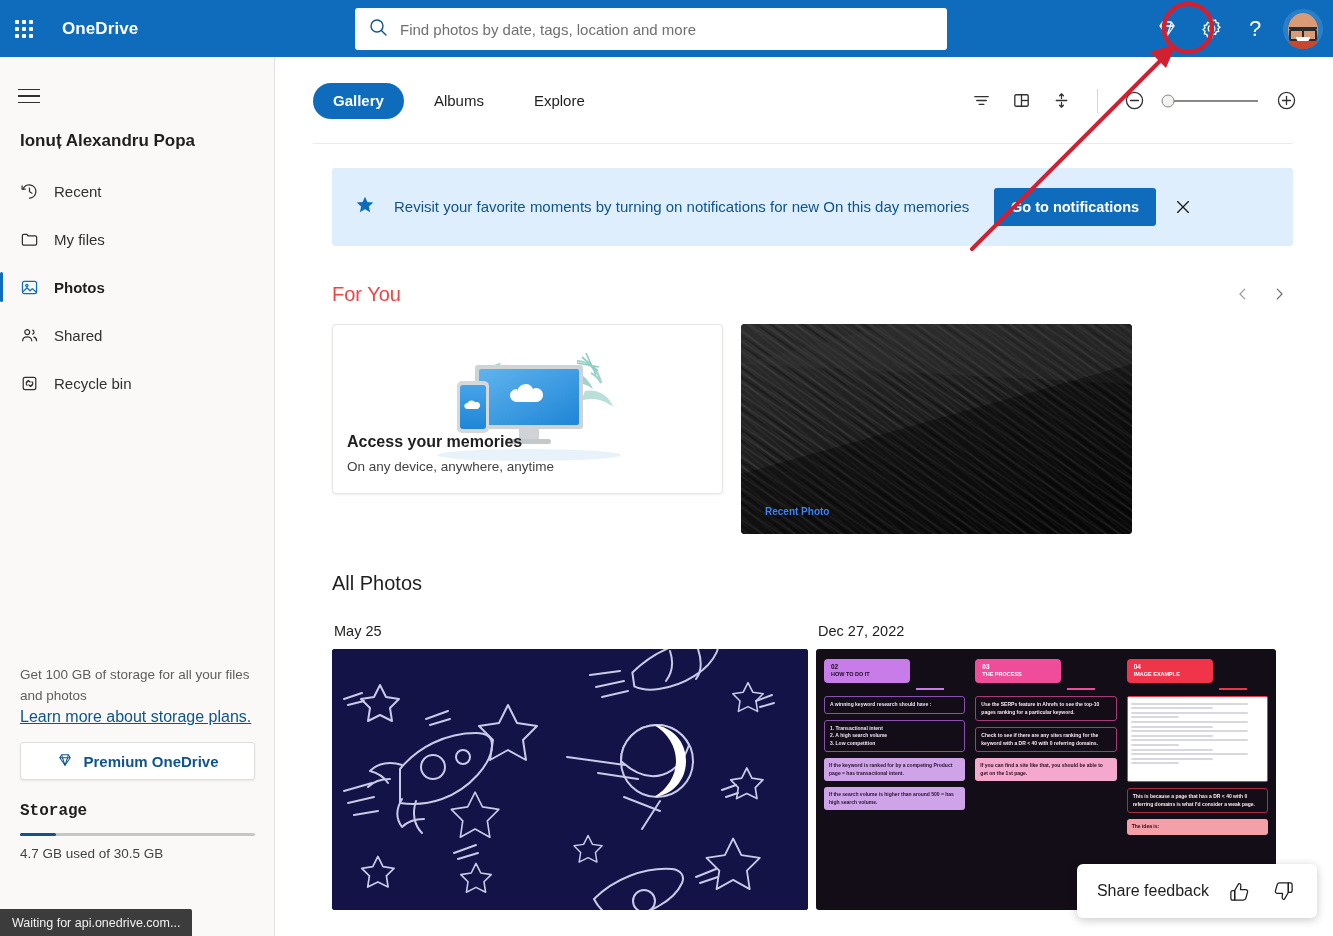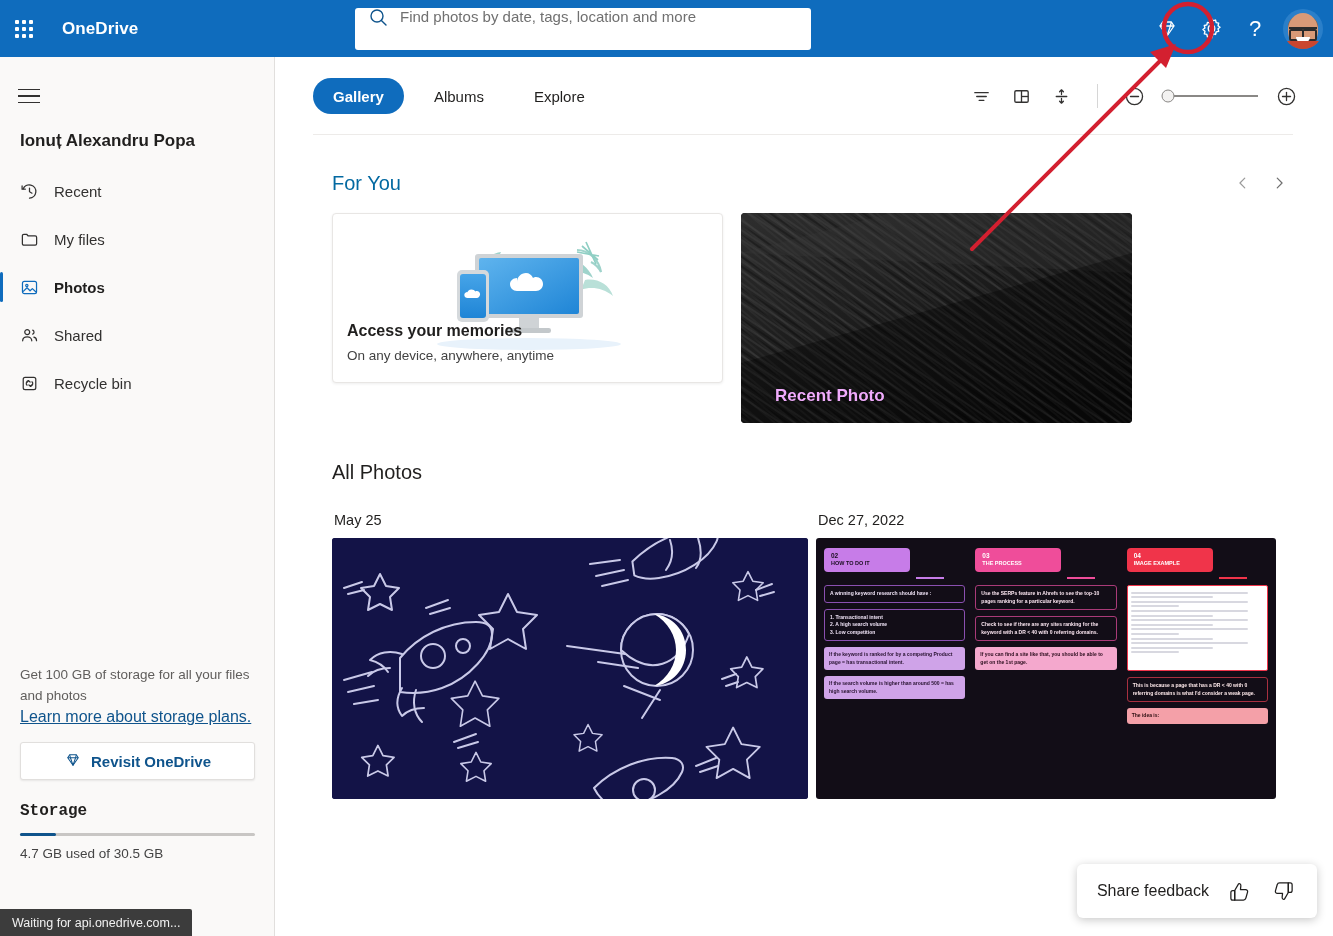--- a/index.html
+++ b/index.html
@@ -27,23 +27,23 @@
     display: grid; grid-template-columns: repeat(3, 4px);
     grid-template-rows: repeat(3, 4px); gap: 3px;
   }
   .waffle-grid i { width: 4px; height: 4px; background: #fff; border-radius: 1px; display: block; }
   .brand {
     color: #fff; font-size: 17px; font-weight: bold;
     margin-left: 14px; letter-spacing: .1px; cursor: pointer;
   }
   .searchbar {
     position: absolute; left: 355px; top: 8px;
-    width: 456px; height: 42px;
+    width: 592px; height: 42px;
     background: #fff; border-radius: 3px;
-    display: flex; align-items: flex-start; padding: 0 14px;
+    display: flex; align-items: center; padding: 0 14px;
   }
   .searchbar .mag { flex: 0 0 auto; margin-right: 12px; }
   .searchbar input {
     border: none; outline: none; flex: 1;
     font-family: "Liberation Sans", sans-serif;
     font-size: 15px; color: #242424; background: transparent;
   }
   .searchbar input::placeholder { color: #707070; }
 
   .hdr-right {
@@ -113,21 +113,21 @@
   }
   .storage-title { margin-top: 22px; font-size: 16px; font-weight: bold; color: #201f1e; font-family: Liberation Mono, monospace; }
   .storage-bar { margin-top: 13px; height: 3px; background: #c8c6c4; border-radius: 2px; position: relative; }
   .storage-bar i { position: absolute; left: 0; top: 0; height: 3px; width: 15.4%; background: #0f548c; border-radius: 2px; display: block; }
   .storage-used { margin-top: 10px; font-size: 13.5px; color: #444; }
 
   
   .main { position: absolute; top: 57px; left: 275px; width: 1058px; height: 879px; background: #fff; overflow: hidden; }
 
   .toolbar {
-    height: 78px; display: flex; align-items: center;
+    height: 87px; display: flex; align-items: center;
     padding: 0 29px 0 38px; position: relative;
   }
   .tab {
     height: 36px; padding: 0 20px; border-radius: 18px;
     display: flex; align-items: center; cursor: pointer;
     font-size: 15px; color: #201f1e; margin-right: 10px;
   }
   .tab.active { background: #0f6cbd; color: #fff; font-weight: bold; }
   .tools { margin-left: auto; display: flex; align-items: center; gap: 4px; }
   .tool-btn { width: 36px; height: 36px; display: flex; align-items: center; justify-content: center; cursor: pointer; }
@@ -151,21 +151,21 @@
   .banner-text { margin-left: 18px; flex: 1; font-size: 15px; color: #0f548c; line-height: 22px; max-width: 600px; }
   .banner-btn {
     background: #0f6cbd; color: #fff; font-weight: bold;
     font-size: 14.5px; height: 38px; border: none; border-radius: 3px;
     padding: 0 17px; cursor: pointer;
     font-family: "Liberation Sans", sans-serif;
   }
   .banner-close { width: 38px; height: 38px; margin-left: 8px; display: flex; align-items: center; justify-content: center; cursor: pointer; }
 
   .section-head { margin-top: 34px; display: flex; align-items: center; }
-  .section-title { font-size: 20px; color: #0369a1; }
+  .section-title { font-size: 20px; color: #ef4444; }
   .carousel-nav { margin-left: auto; display: flex; gap: 8px; }
   .car-btn { width: 28px; height: 28px; display: flex; align-items: center; justify-content: center; cursor: pointer; color: #9a9a9a; font-size: 17px; }
 
   .foryou-row { margin-top: 16px; display: flex; gap: 18px; }
   .card-memories {
     width: 391px; height: 170px; background: #fff;
     border: 1px solid #e8e6e4; border-radius: 4px;
     box-shadow: 0 1px 3px rgba(0,0,0,.07);
     position: relative; cursor: pointer; overflow: hidden;
   }
@@ -173,22 +173,22 @@
   .card-memories .c-title { position: absolute; left: 14px; bottom: 42px; font-size: 16px; color: #201f1e; font-weight: bold; }
   .card-memories .c-sub { position: absolute; left: 14px; bottom: 19px; font-size: 13.5px; color: #434343; }
 
   .card-recent {
     width: 391px; height: 210px; border-radius: 4px;
     position: relative; cursor: pointer; overflow: hidden;
     background: #1a1a1a;
   }
   .dune-bg { position: absolute; inset: 0; }
   .card-recent .r-title {
-    position: absolute; left: 34px; bottom: 17px;
-    color: #f0abfc; font-size: 17px; font-weight: bold;
+    position: absolute; left: 24px; bottom: 17px;
+    color: #3b82f6; font-size: 10px; font-weight: bold;
     text-shadow: 0 1px 3px rgba(0,0,0,.6);
   }
 
   .allphotos-title { margin-top: 38px; font-size: 20px; color: #201f1e; }
   .photo-grid { margin-top: 28px; display: flex; gap: 8px; }
   .photo-col { position: relative; }
   .photo-date { font-size: 14.5px; color: #201f1e; margin-bottom: 10px; padding-left: 2px; }
   .thumb { border-radius: 3px; overflow: hidden; position: relative; cursor: pointer; }
   .thumb-space { width: 476px; height: 261px; background: #131347; }
   .thumb-info { width: 460px; height: 261px; background: #120d17; }
@@ -367,21 +367,21 @@
       <div class="storage-link">Learn more about storage plans.</div>
       <div class="premium-btn">
         <span>
           <svg width="18" height="18" viewBox="0 0 24 24" fill="none" stroke="#0f548c" stroke-width="1.35" stroke-linejoin="round">
             <path d="M5 9h14l-7 10z"></path>
               <path d="M5 9l2.6-4h8.8L19 9"></path>
               <path d="M8.6 9l3.4 10 3.4-10"></path>
               <path d="M7.6 5l1 4M16.4 5l-1 4"></path>
           </svg>
         </span>
-        <span>Revisit OneDrive</span>
+        <span>Premium OneDrive</span>
       </div>
       <div class="storage-title">Storage</div>
       <div class="storage-bar">
           <i id="storage-fill" style="width: 15.4%;"></i>
         </div>
       <div class="storage-used">4.7 GB used of 30.5 GB</div>
     </div>
   </div>
 
   <div class="main">
@@ -437,20 +437,35 @@
                 <line x1="12" y1="7.8" x2="12" y2="16.2" stroke-linecap="round"></line>
               </svg>
           </span>
         </div>
       </div>
       <div class="toolbar-divider"></div>
     </div>
 
     <div class="content">
 
+      <div class="banner">
+        <span>
+          <svg width="22" height="22" viewBox="0 0 24 24" fill="#0f6cbd">
+              <path d="M12 3l2.6 5.8 6.4.6-4.8 4.2 1.4 6.2L12 16.6 6.4 19.8l1.4-6.2L3 9.4l6.4-.6z"></path>
+            </svg>
+        </span>
+        <div class="banner-text">Revisit your favorite moments by turning on notifications for new On this day memories</div>
+        <button class="banner-btn">Go to notifications</button>
+        <span class="banner-close">
+          <svg width="18" height="18" viewBox="0 0 20 20" stroke="#201f1e" stroke-width="1.5" stroke-linecap="round">
+              <line x1="4" y1="4" x2="16" y2="16"></line>
+              <line x1="16" y1="4" x2="4" y2="16"></line>
+            </svg>
+        </span>
+      </div>
 
       <div class="section-head">
         <div class="section-title">For You</div>
         <div class="carousel-nav">
           <span class="car-btn">
             <svg width="14" height="14" viewBox="0 0 16 16" fill="none" stroke="#9a9a9a" stroke-width="1.4" stroke-linecap="round" stroke-linejoin="round">
                 <path d="M10 2.5L4.5 8l5.5 5.5"></path>
               </svg>
           </span>
           <span class="car-btn">

